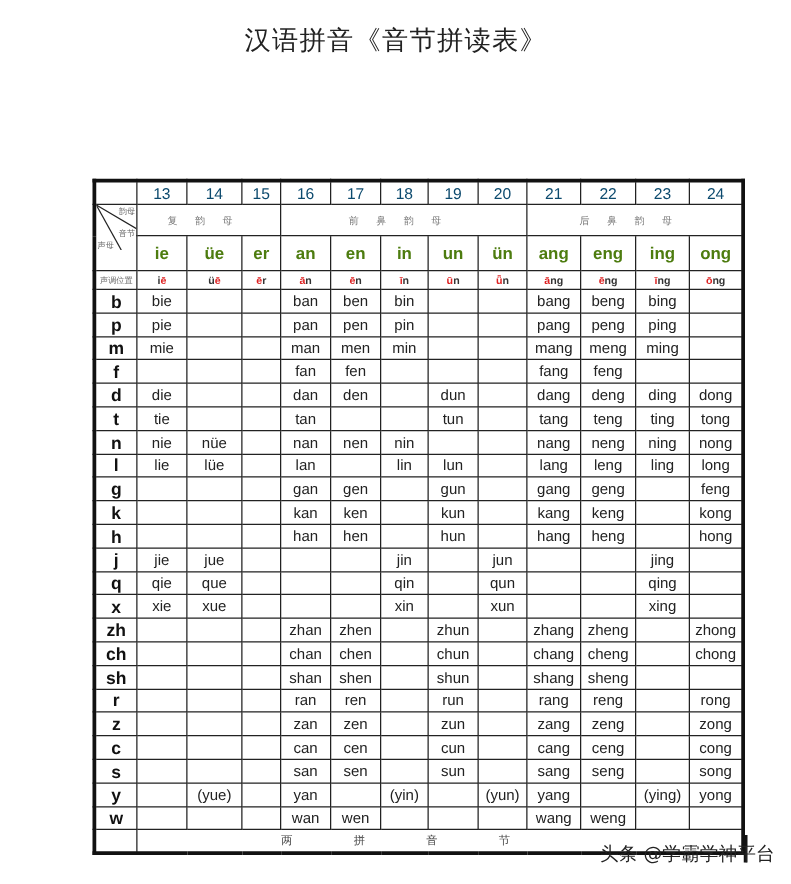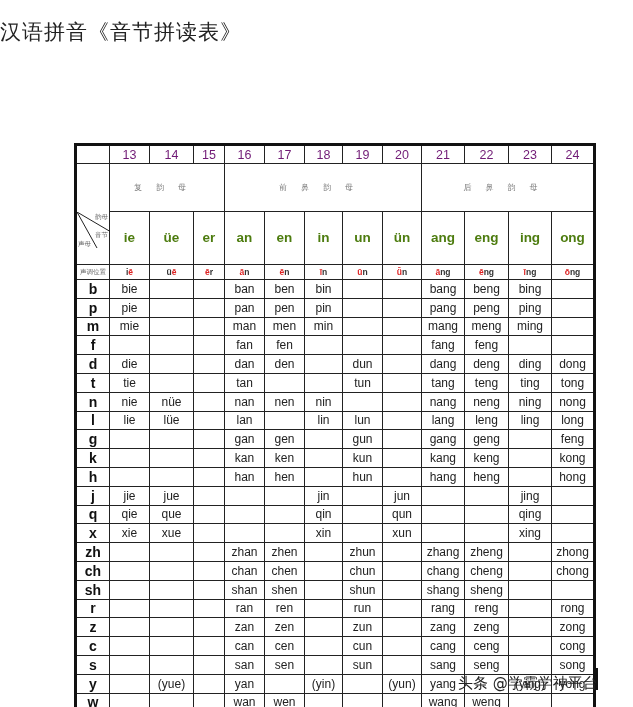--- a/index.html
+++ b/index.html
@@ -1,41 +1,41 @@
 <!DOCTYPE html>
 <html><head>
 <meta charset="utf-8">
 <style>
   html, body { margin:0; padding:0; background:#ffffff; }
   body { width:633px; height:707px; position:relative; overflow:hidden;
          font-family:"Liberation Sans", "DejaVu Sans", sans-serif; color:#111; }
-  .title { position:absolute; left:0; top:18px; width:633px; 
+  .title { position:absolute; left:0; top:18px; width:633px; text-align:center;
            font-family:"DejaVu Serif", "Liberation Serif", serif; font-size:21px;
            letter-spacing:1px; color:#222; }
   table.grid { position:absolute; left:74px; top:143px; border-collapse:collapse;
                border:3px solid #111; table-layout:fixed; }
   table.grid td { border:1.5px solid #222; padding:0; text-align:center; vertical-align:middle;
                   overflow:hidden; white-space:nowrap; }
   col.c0 { width:34px; }
-  td.num { height:17px; font-size:12.5px; color:#701a75; }
+  td.num { height:17px; font-size:12.5px; color:#0c4a6e; }
   td.group { height:16px; font-family:"DejaVu Serif", serif; font-size:8px; color:#777; letter-spacing:14px; }
   td.final { height:18px; font-size:13.5px; font-weight:bold; color:#4d7c0f; }
   td.tone { height:14px; font-size:8.5px; font-weight:bold; color:#333; }
   td.tone .mk { color:#d22; }
   td.tonehead { font-family:"DejaVu Serif", serif; font-size:6.5px; color:#666; }
   td.initial { font-size:14px; font-weight:bold; height:17.8px; }
   td.cell { font-size:12px; color:#222; }
   td.sep { border-right:3px solid #111; }
   tr.datarow td { height:17.8px; }
   td.footer { height:17px; font-family:"DejaVu Serif", serif; font-size:9px; color:#444; letter-spacing:0; }
   .footer-words span { display:inline-block; width:58px; text-align:center; }
-  .diag { position:relative; height:52px;margin-top:48px; }
+  .diag { position:relative; height:52px; }
   .diag svg { position:absolute; left:0; top:0; }
   .diag .l1, .diag .l2, .diag .l3 { position:absolute; font-family:"DejaVu Serif", serif; font-size:6.5px; color:#666; }
-  .watermark { position:absolute; left:458px; top:674px; font-size:15px; color:#222;
+  .watermark { position:absolute; left:480px; top:674px; font-size:15px; color:#222;
                font-family:"DejaVu Sans", sans-serif; }
   .vbar { position:absolute; left:595px; top:668px; width:3px; height:22px; background:#111; }
 </style>
 </head>
 <body>
 
 <div class="title">汉语拼音《音节拼读表》</div>
 
 <table class="grid">
   <colgroup>

